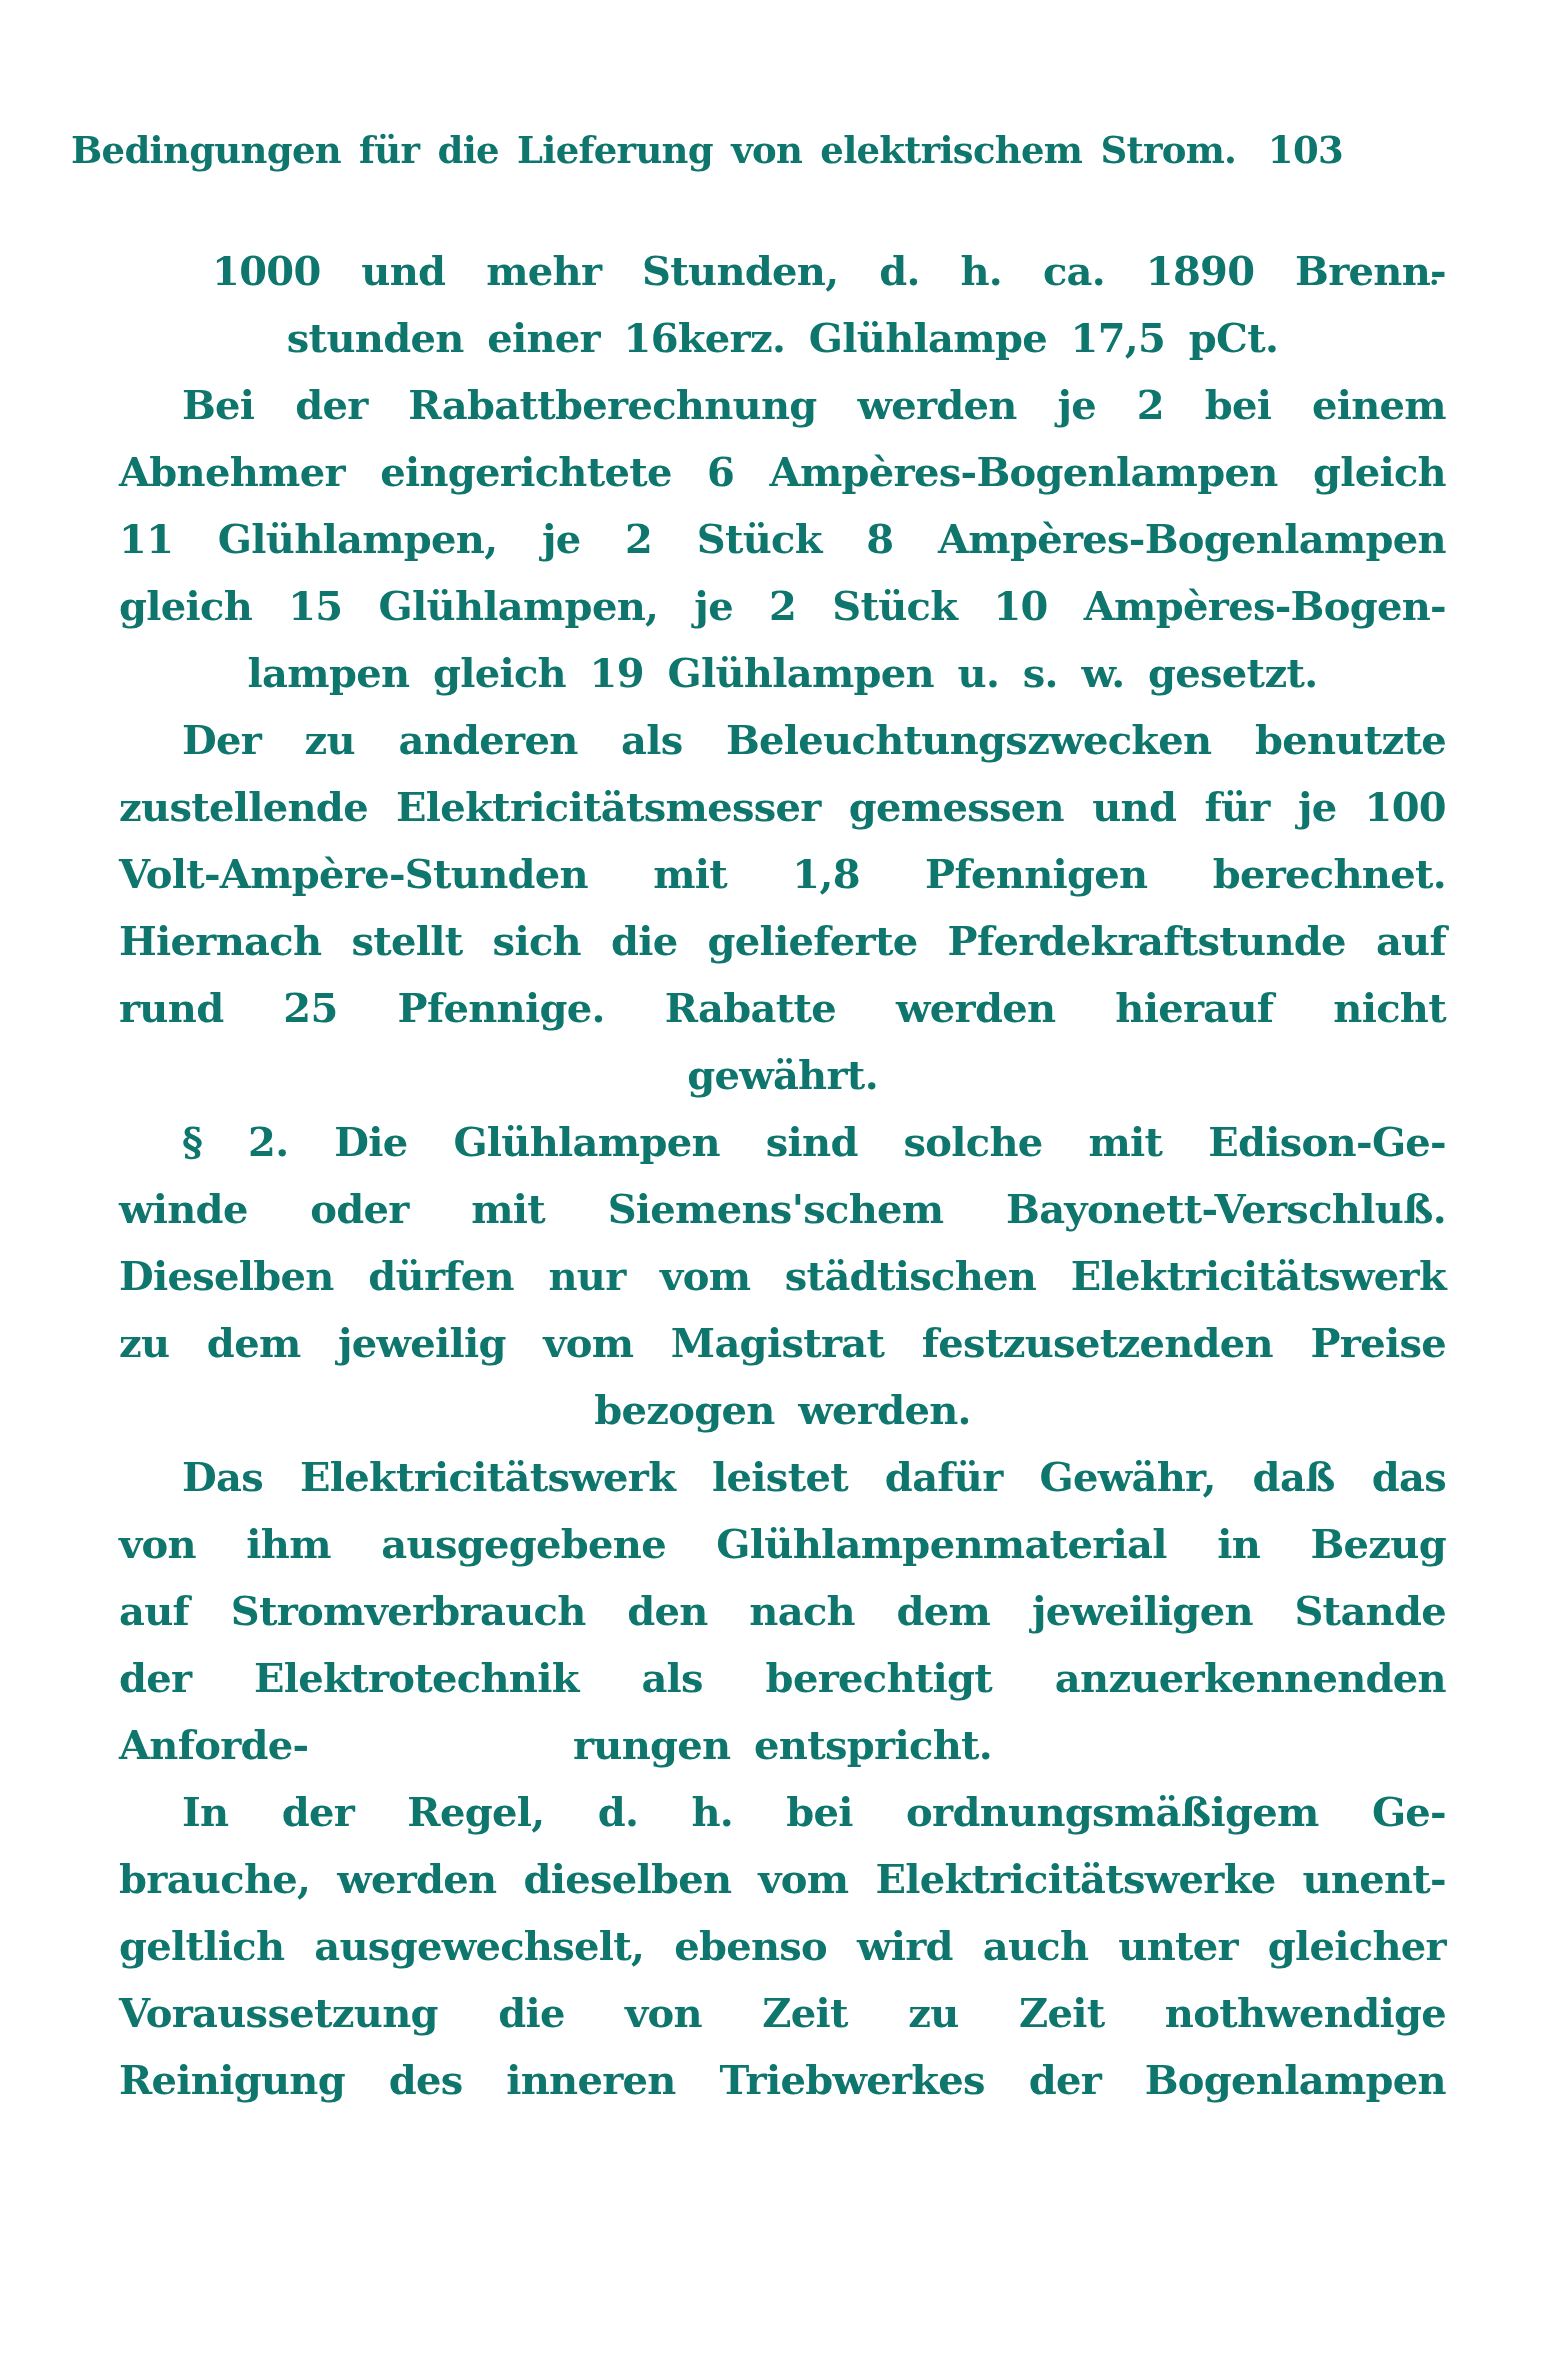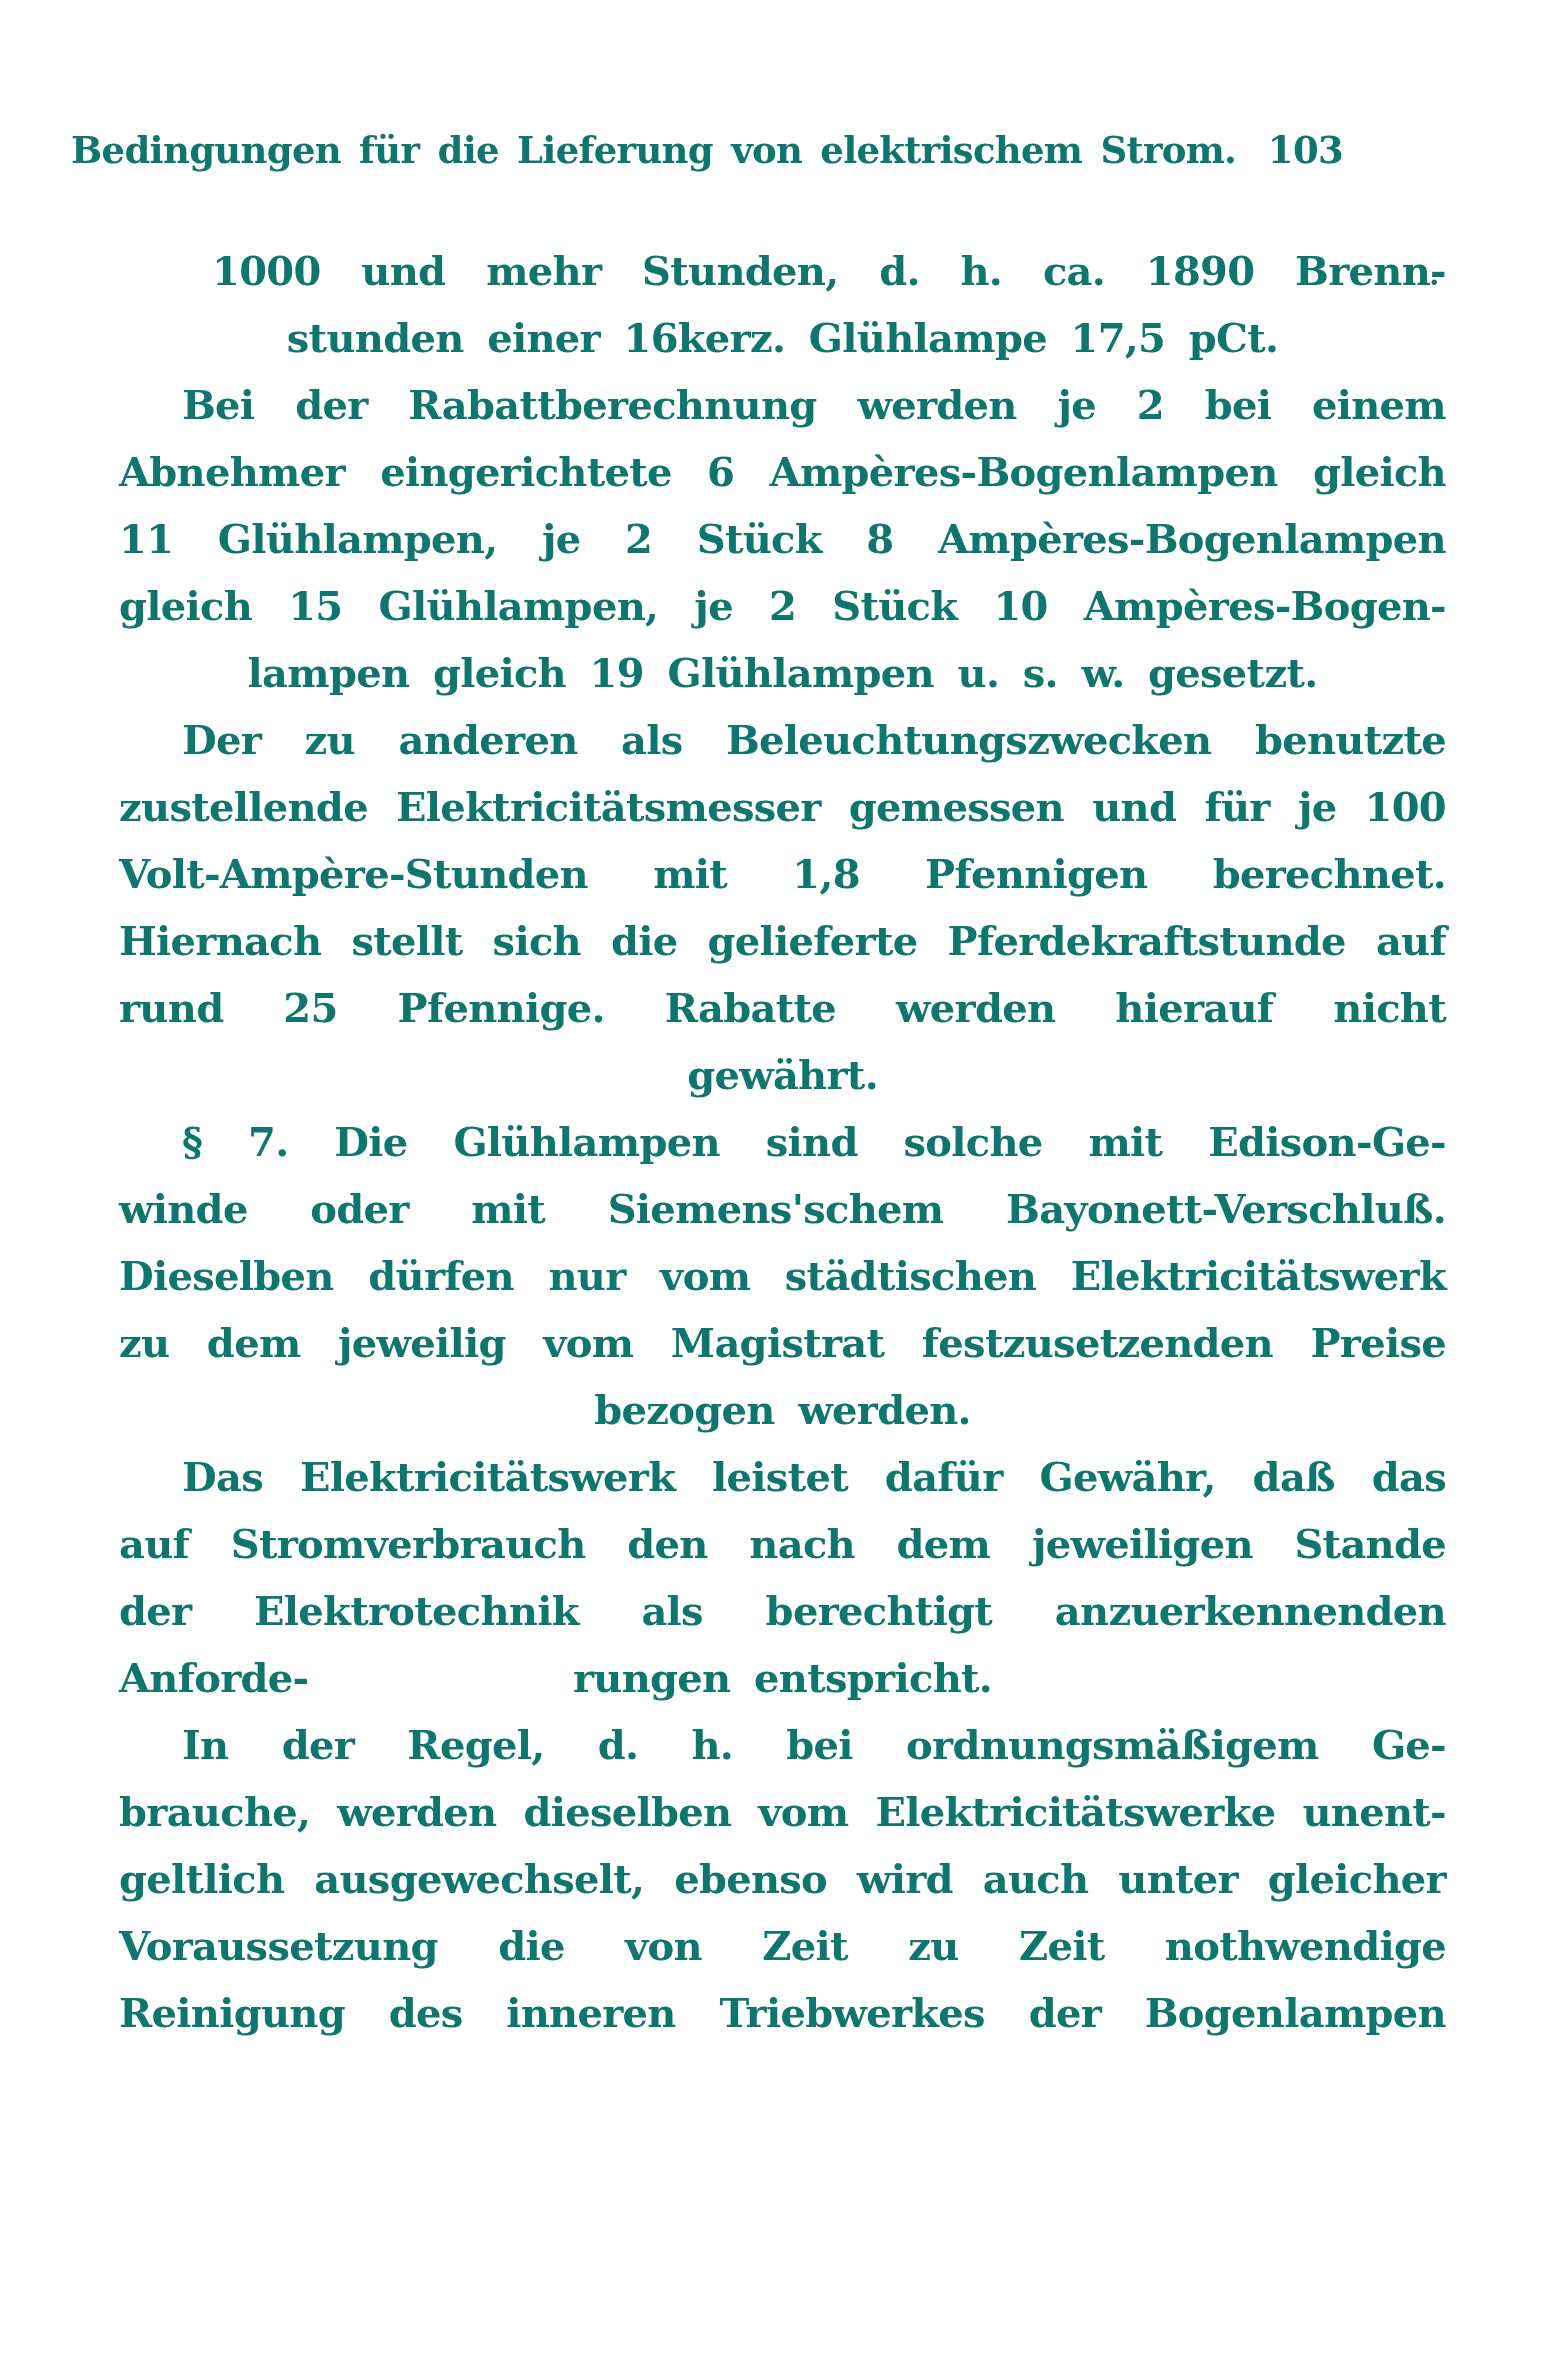--- a/index.html
+++ b/index.html
@@ -82,28 +82,29 @@
       </div>
       <div class="para">
         <div class="line just" style="text-indent: 63px;">Der zu anderen als Beleuchtungszwecken benutzte</div>
         <div class="line just">zustellende Elektricitätsmesser gemessen und für je 100</div>
         <div class="line just">Volt-Ampère-Stunden mit 1,8 Pfennigen berechnet.</div>
         <div class="line just">Hiernach stellt sich die gelieferte Pferdekraftstunde auf</div>
         <div class="line just">rund 25 Pfennige. Rabatte werden hierauf nicht</div>
         <div class="line">gewährt.</div>
       </div>
       <div class="para">
-        <div class="line just" style="text-indent: 63px;">§ 7. Die Glühlampen sind solche mit Edison-Ge-</div>
+        <div class="line just" style="text-indent: 63px;">§ 2. Die Glühlampen sind solche mit Edison-Ge-</div>
         <div class="line just">winde oder mit Siemens'schem Bayonett-Verschluß.</div>
         <div class="line just">Dieselben dürfen nur vom städtischen Elektricitätswerk</div>
         <div class="line just">zu dem jeweilig vom Magistrat festzusetzenden Preise</div>
         <div class="line">bezogen werden.</div>
       </div>
       <div class="para">
         <div class="line just" style="text-indent: 63px;">Das Elektricitätswerk leistet dafür Gewähr, daß das</div>
+        <div class="line just">von ihm ausgegebene Glühlampenmaterial in Bezug</div>
         <div class="line just">auf Stromverbrauch den nach dem jeweiligen Stande</div>
         <div class="line just">der Elektrotechnik als berechtigt anzuerkennenden Anforde-</div>
         <div class="line">rungen entspricht.</div>
       </div>
       <div class="para">
         <div class="line just" style="text-indent: 63px;">In der Regel, d. h. bei ordnungsmäßigem Ge-</div>
         <div class="line just">brauche, werden dieselben vom Elektricitätswerke unent-</div>
         <div class="line just">geltlich ausgewechselt, ebenso wird auch unter gleicher</div>
         <div class="line just">Voraussetzung die von Zeit zu Zeit nothwendige</div>
         <div class="line just">Reinigung des inneren Triebwerkes der Bogenlampen</div>

